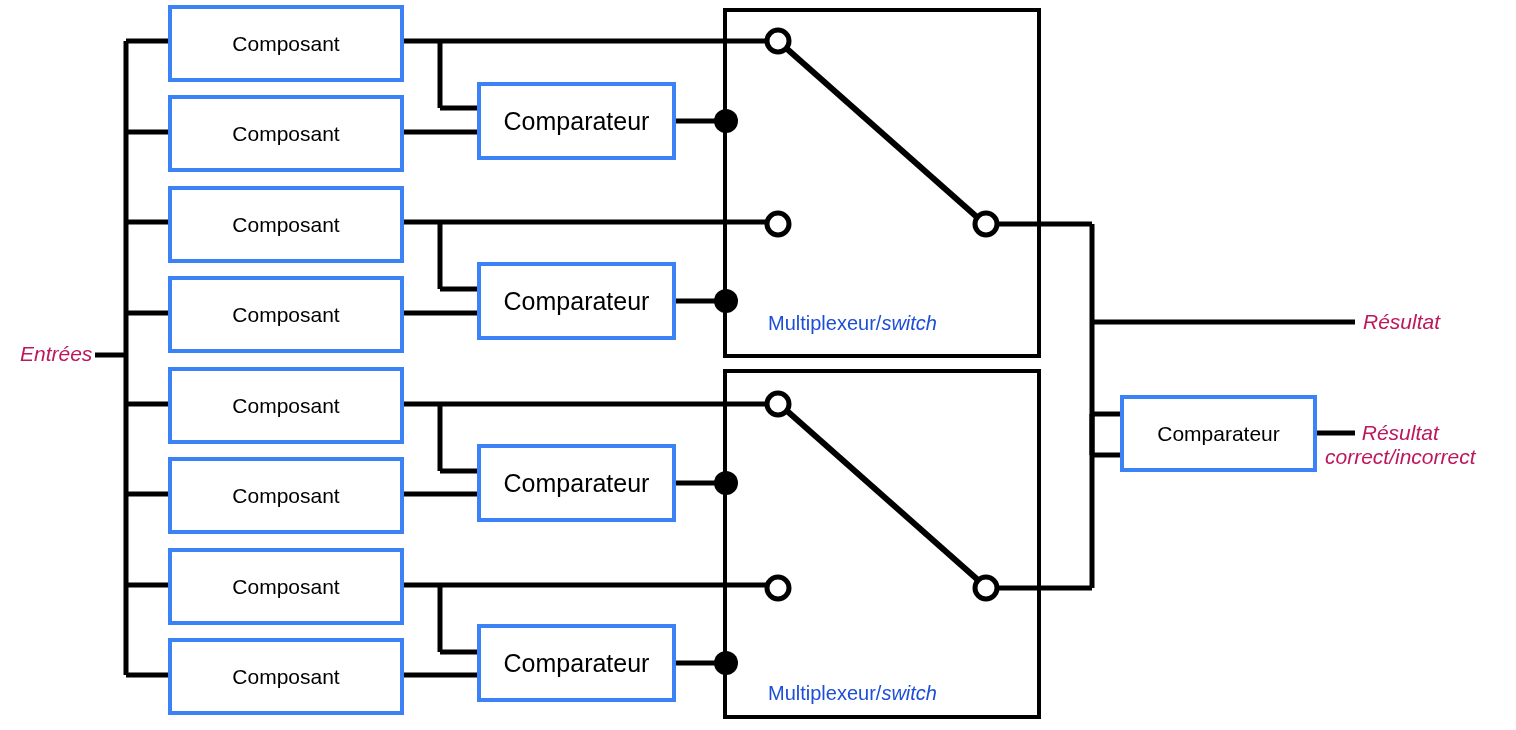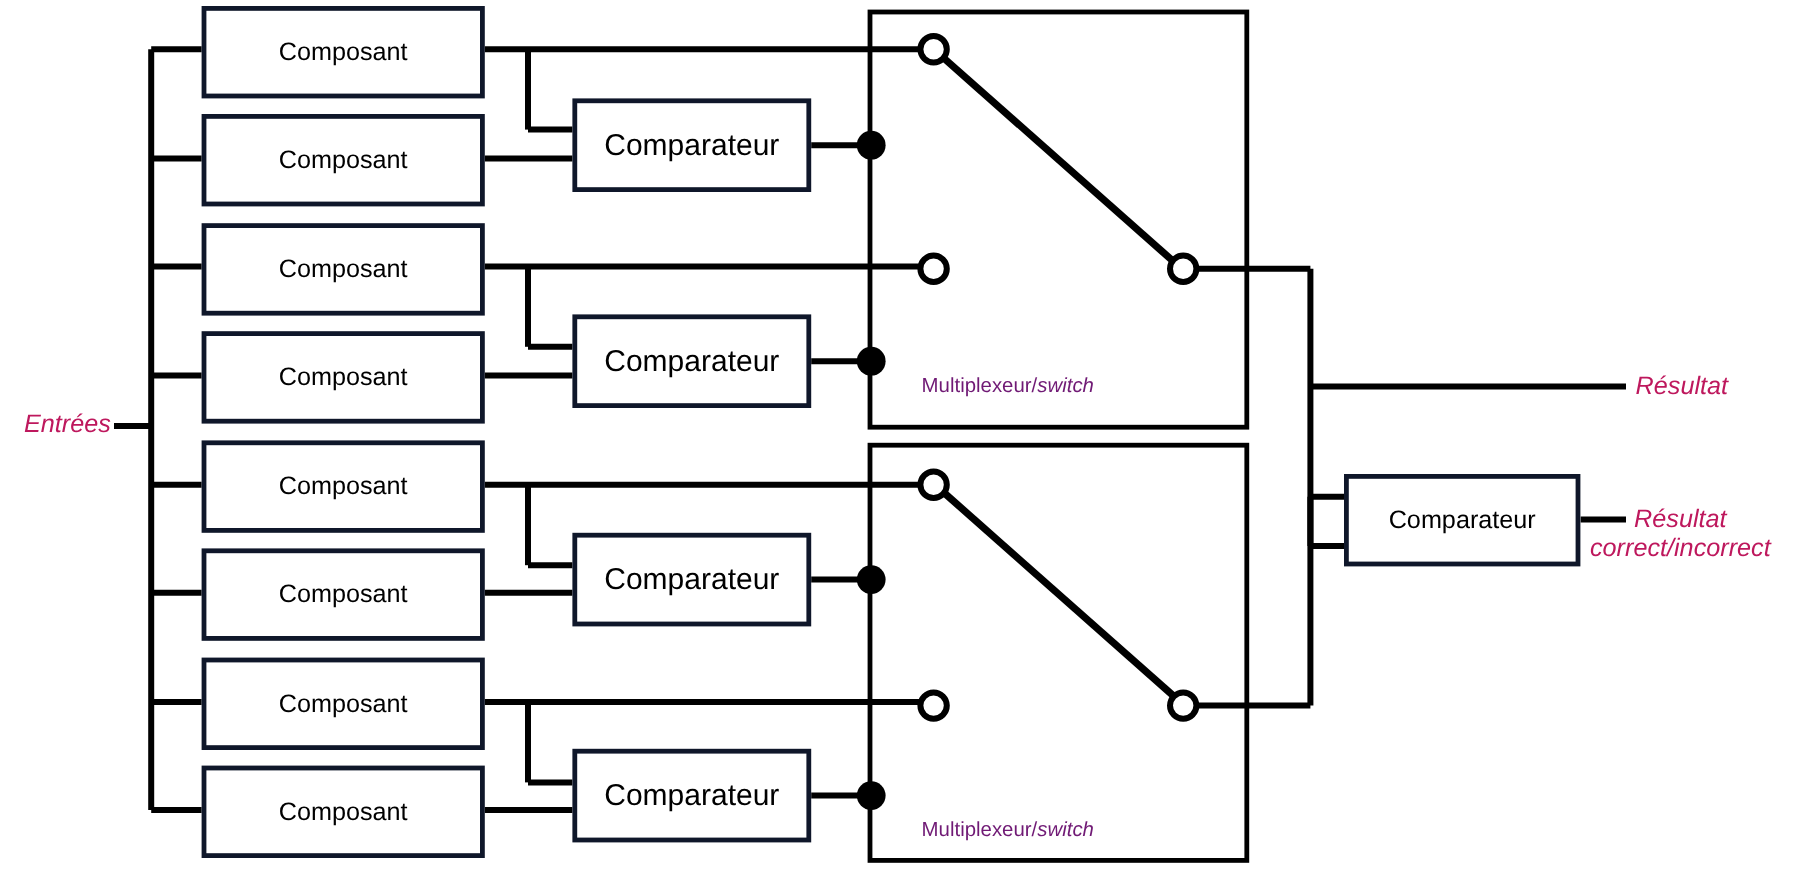--- a/index.html
+++ b/index.html
@@ -19,42 +19,42 @@
     position: absolute;
     top: 0;
     left: 0;
     width: 1516px;
     height: 730px;
   }
   .node-box {
     position: absolute;
     box-sizing: border-box;
     background: #ffffff;
-    border: 4px solid #0f172a;
+    border: 4px solid #3b82f6;
     display: flex;
     align-items: center;
     justify-content: center;
     color: #000000;
   }
   .composant-box {
     font-size: 21px;
   }
   .comparateur-box {
     font-size: 25px;
   }
   .mux-box {
     position: absolute;
     box-sizing: border-box;
     background: transparent;
     border: 4px solid #000000;
   }
   .mux-label {
     position: absolute;
-    font-size: 17px;
-    color: #701a75;
+    font-size: 20px;
+    color: #1d4ed8;
     white-space: nowrap;
   }
   .mux-label i {
     font-style: italic;
   }
   .free-label {
     position: absolute;
     font-size: 21px;
     color: #be185d;
     white-space: nowrap;

